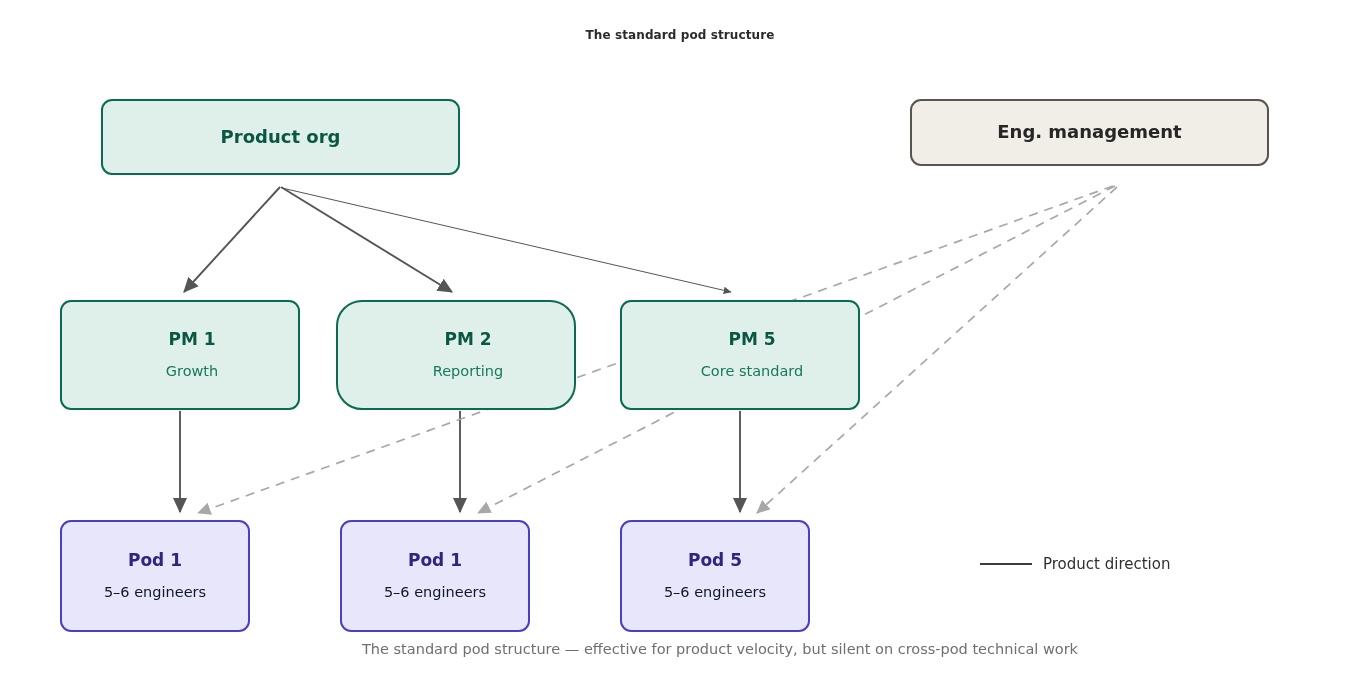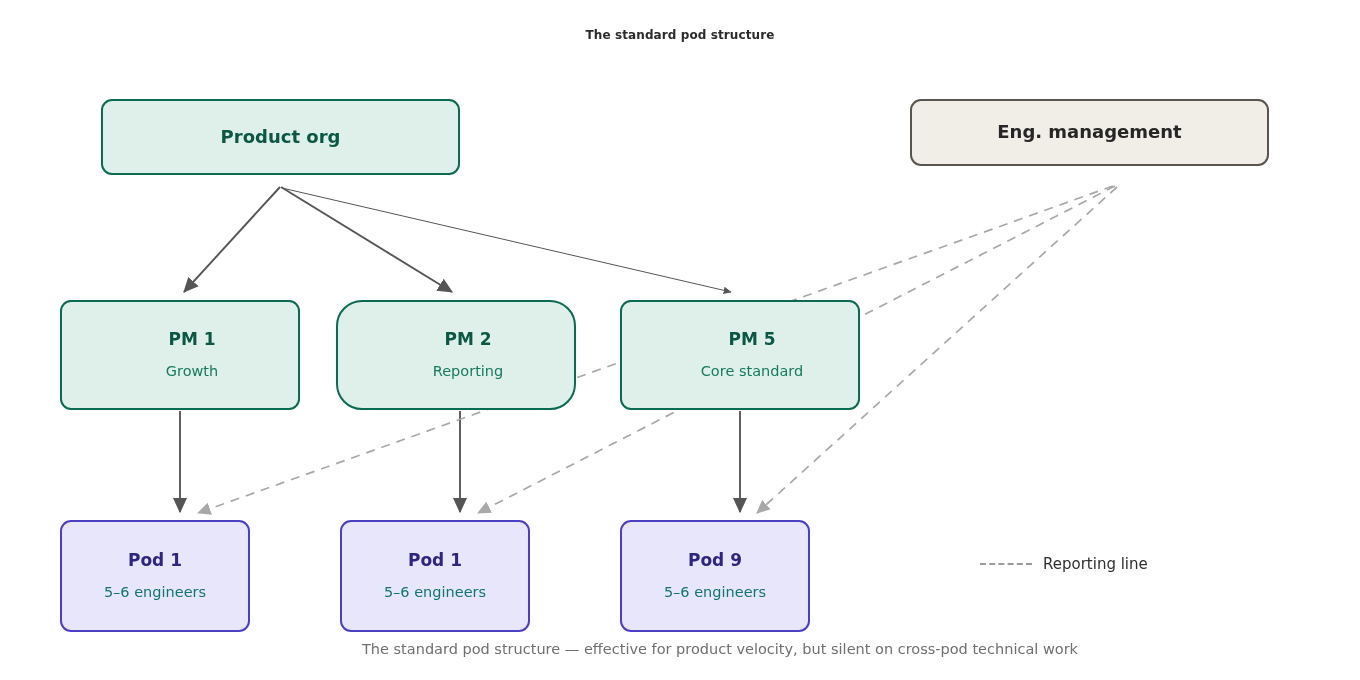--- a/index.html
+++ b/index.html
@@ -85,21 +85,21 @@
     border: 2px solid #59544e;
   }
   .node--eng .node-title { color: #262626; }
 
   
   .node--pod {
     background: #e8e6fa;
     border: 2px solid #4b3fc4;
   }
   .node--pod .node-title { color: #2f2480; }
-  .node--pod .node-sub   { color: #0f766e; }
+  .node--pod .node-sub   { color: #0f172a; }
 
   
   #node-product-org  { left: 101px; top: 99px;  width: 359px; height: 76px; }
   #node-product-org .node-title { font-size: 18px; }
 
   #node-eng-mgmt     { left: 910px; top: 99px;  width: 359px; height: 67px; }
   #node-eng-mgmt .node-title { font-size: 18px; }
 
   .pm-node { top: 300px; width: 240px; height: 110px; padding-left: 24px; }
   #node-pm-1 { left: 60px; }
@@ -205,24 +205,24 @@
   <div class="node-title">Pod 1</div>
   <div class="node-sub">5–6 engineers</div>
 </div>
 
 <div class="node node--pod pod-node" id="node-pod-2">
   <div class="node-title">Pod 1</div>
   <div class="node-sub">5–6 engineers</div>
 </div>
 
 <div class="node node--pod pod-node" id="node-pod-3">
-  <div class="node-title">Pod 9</div>
+  <div class="node-title">Pod 5</div>
   <div class="node-sub">5–6 engineers</div>
 </div>
 
 <div id="legend">
   <div class="legend-row">
-    <span class="legend-swatch legend-swatch--dashed"></span>
-    <span class="legend-label">Reporting line</span>
+    <span class="legend-swatch legend-swatch--solid"></span>
+    <span class="legend-label">Product direction</span>
   </div>
 </div>
 
 <div class="diagram-caption">The standard pod structure — effective for product velocity, but silent on cross-pod technical work</div>
 
 </body></html>

